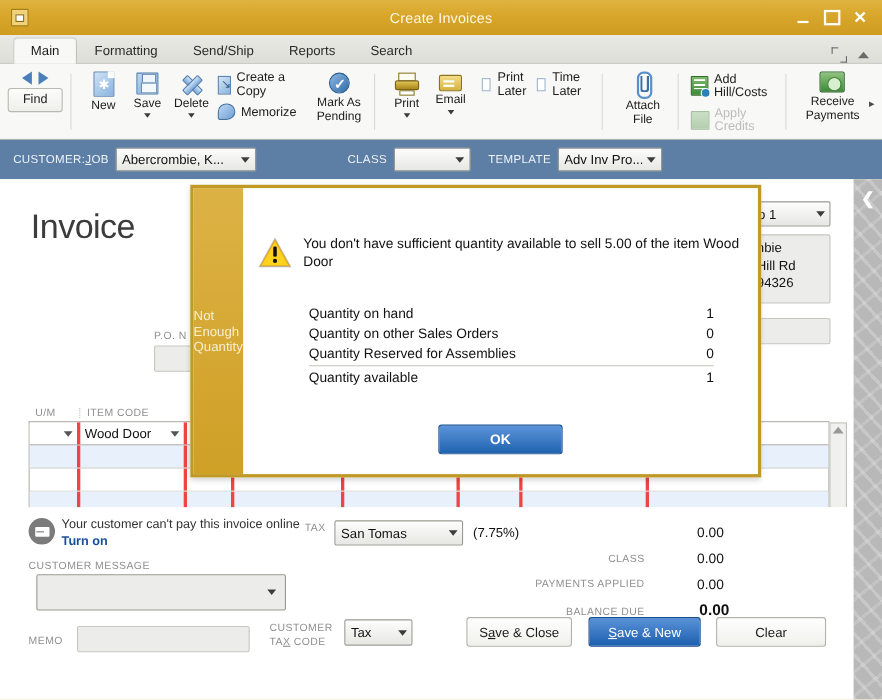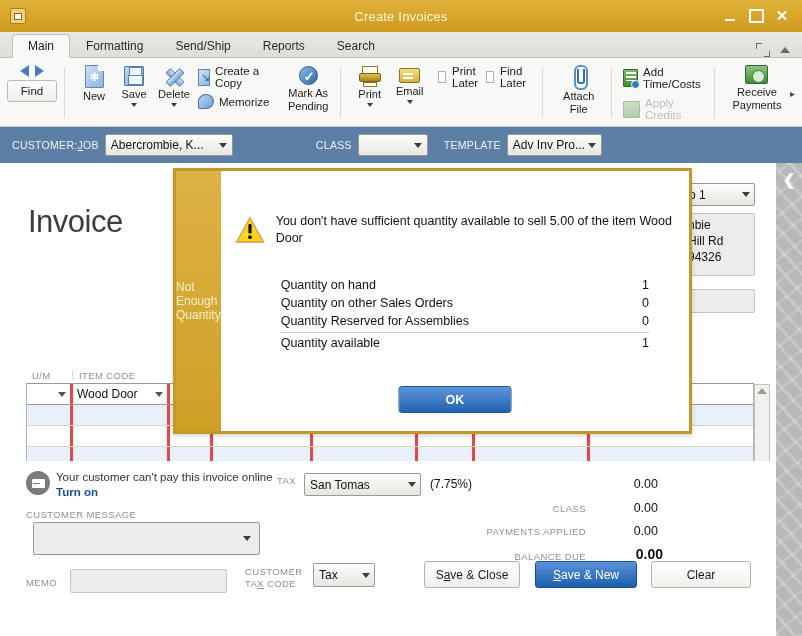--- a/index.html
+++ b/index.html
@@ -168,21 +168,21 @@
   .formwrap { flex:1 1 auto; display:flex; position:relative; background:#ffffff; min-height:0; }
   .formarea { flex:1 1 auto; position:relative; background:#fff; overflow:hidden; }
   .sidepanel {
     flex:0 0 26px; background:#b8b8b8; position:relative;
     background-image:
       repeating-linear-gradient(48deg, rgba(255,255,255,.22) 0 3px, transparent 3px 13px),
       repeating-linear-gradient(-39deg, rgba(255,255,255,.16) 0 3px, transparent 3px 17px);
   }
   .sp-chev { position:absolute; top:8px; left:50%; transform:translateX(-50%); color:#fff; font-size:15px; font-weight:bold; cursor:default; }
 
-  .inv-title { position:absolute; left:28px; top:25px; font-size:31px; color:#3c3c3c; letter-spacing:-.5px;margin-top:16px; }
+  .inv-title { position:absolute; left:28px; top:25px; font-size:31px; color:#3c3c3c; letter-spacing:-.5px; }
   .field-box {
     background:#ececea; border:1px solid #c6c6c0; border-radius:2px;
   }
 
   
   .grid { position:absolute; left:26px; right:22px; top:203px; }
   .grid-head { display:flex; height:17px; align-items:flex-end; padding-bottom:2px; }
   .gh {
     font-size:9.5px; color:#8f8f8f; letter-spacing:.4px; position:relative;
     padding-left:7px;
@@ -346,40 +346,40 @@
           <span class="lbl">Email</span>
           <span class="carat"></span>
         </div>
         <div style="display:flex;flex-direction:row;padding:5px 2px 0 8px;">
           <label class="chkrow">
             <span class="chk"></span>
             <span>Print Later</span>
           </label>
           <label class="chkrow">
             <span class="chk"></span>
-            <span>Find Later</span>
+            <span>Time Later</span>
           </label>
         </div>
       </div>
 
       <div class="rgroup" style="padding-left:12px;">
         <div class="rb" style="padding-top:3px;min-width:50px;">
           <span class="icn ic-clip"></span>
           <span class="lbl" style="white-space:pre-line;">Attach
 File</span>
         </div>
       </div>
 
       <div class="rgroup" style="padding-left:12px;">
         <div style="display:flex;flex-direction:column;gap:7px;padding-top:5px;">
           <div style="display:flex;align-items:center;gap:5px;">
             <span class="icn ic-grid">
                 <span class="dot"></span>
               </span>
-            <span style="font-size:11.5px;color:#1c1c1c;">Add Time/Costs</span>
+            <span style="font-size:11.5px;color:#1c1c1c;">Add Hill/Costs</span>
           </div>
           <div style="display:flex;align-items:center;gap:5px;" class="disabled">
             <span class="icn ic-credits"></span>
             <span style="font-size:11.5px;">Apply Credits</span>
           </div>
         </div>
       </div>
 
       <div class="rgroup" style="padding-left:12px;">
         <div class="rb" style="padding-top:4px;min-width:62px;">
@@ -415,20 +415,24 @@
           <span class="dncar"></span>
         </span>
     </div>
   </div>
 
   <div class="formwrap">
     <div class="formarea">
 
       <div class="inv-title">Invoice</div>
 
+      <div style="position:absolute;left:140px;top:137px;width:56px;">
+        <div class="smlbl" style="text-align:left;">P.O. N</div>
+        <div class="field-box" style="height:24px;margin-top:3px;width:56px;"></div>
+      </div>
 
       <div class="combo" style="position:absolute;left:683px;top:20px;width:72px;height:23px;">
         <span class="cval">o 1</span>
         <span class="cbtn">
             <span class="dncar"></span>
           </span>
       </div>
 
       <div class="field-box" style="position:absolute;left:683px;top:50px;width:72px;height:63px;padding:3px 4px;font-size:12px;color:#111;line-height:16px;">
         <div>nbie</div>

